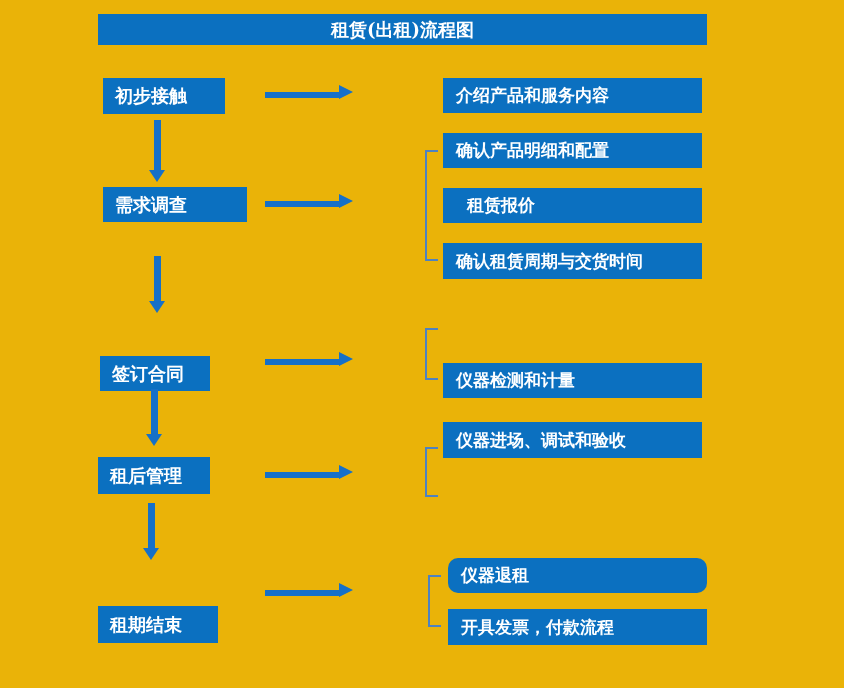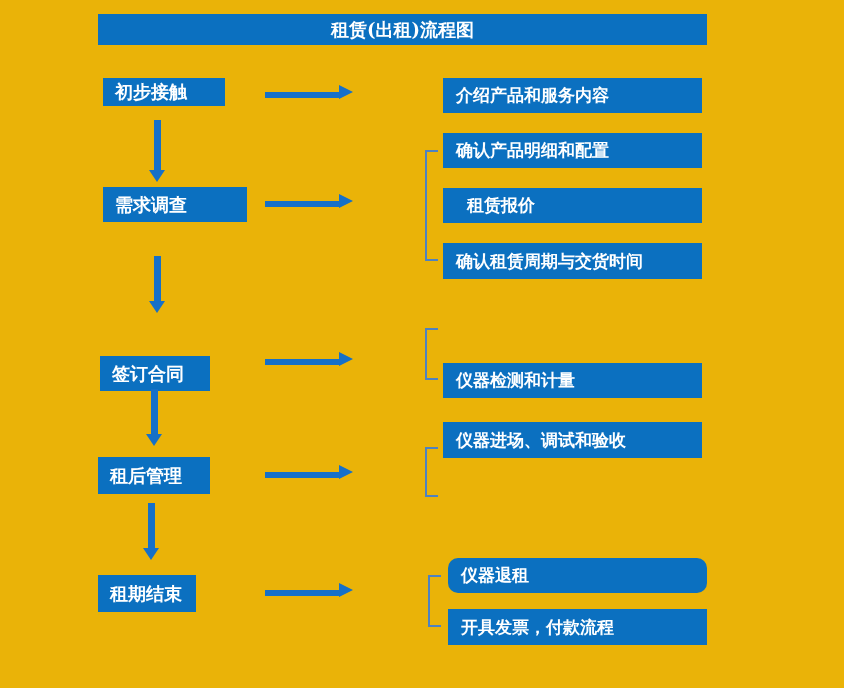--- a/index.html
+++ b/index.html
@@ -74,25 +74,25 @@
     border-bottom:2px solid #4e82c0;
   }
 </style>
 </head>
 <body>
 
 <div class="canvas">
 
   <div class="blue-box title-bar">租赁(出租)流程图</div>
 
-  <div class="blue-box step-box" style="left:103px;top:78px;width:122px;height:28px;">初步接触</div>
+  <div class="blue-box step-box" style="left:103px;top:78px;width:122px;height:36px;">初步接触</div>
   <div class="blue-box step-box" style="left:103px;top:187px;width:144px;height:35px;">需求调查</div>
   <div class="blue-box step-box" style="left:100px;top:356px;width:110px;height:35px;">签订合同</div>
   <div class="blue-box step-box" style="left:98px;top:457px;width:112px;height:37px;">租后管理</div>
-  <div class="blue-box step-box" style="left:98px;top:575px;width:98px;height:37px;">租期结束</div>
+  <div class="blue-box step-box" style="left:98px;top:606px;width:120px;height:37px;">租期结束</div>
 
   <div class="v-arrow" style="left:154px;top:120px;height:50px;"></div>
   <div class="v-arrow" style="left:154px;top:256px;height:45px;"></div>
   <div class="v-arrow" style="left:151px;top:389px;height:45px;"></div>
   <div class="v-arrow" style="left:148px;top:503px;height:45px;"></div>
 
   <div class="h-arrow" style="left:265px;top:92px;"></div>
   <div class="h-arrow" style="left:265px;top:201px;"></div>
   <div class="h-arrow" style="left:265px;top:359px;"></div>
   <div class="h-arrow" style="left:265px;top:472px;"></div>

